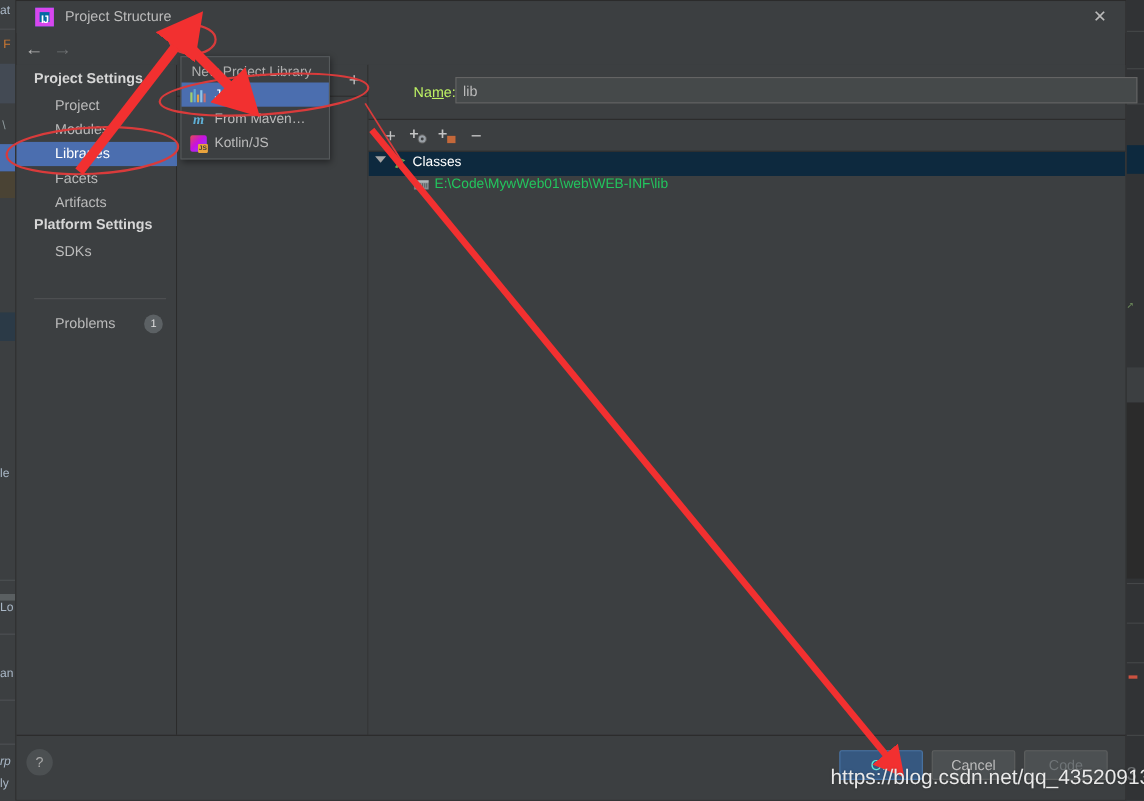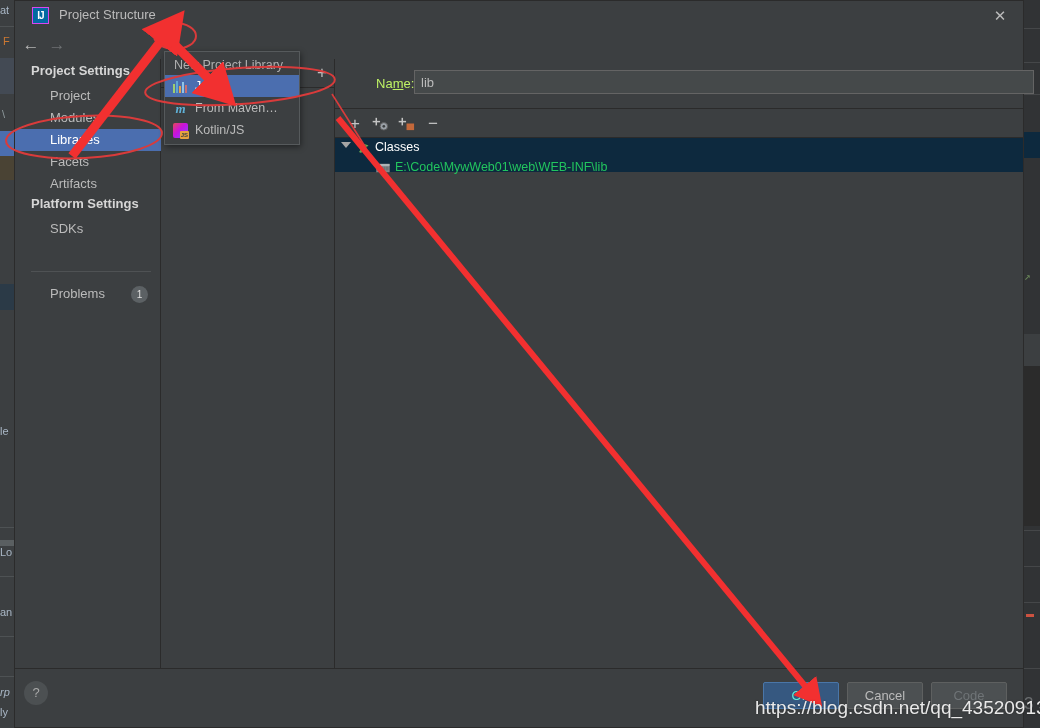--- a/index.html
+++ b/index.html
@@ -76,21 +76,21 @@
     left: 0; top: 0;
     width: 100%; height: 29px;
     background: #3c3f41;
     box-sizing: border-box;
   }
   .ij-logo {
     position: absolute;
     left: 17px; top: 6px;
     width: 17px; height: 17px;
     background: #0369a1;
-    border: 1px solid #d946ef;
+    border: 4px solid #d946ef;
     box-sizing: border-box;
     color: #ffffff;
     font-size: 10px;
     font-weight: bold;
     line-height: 15px;
     text-align: center;
     letter-spacing: -1px;
     font-family: "Liberation Sans", sans-serif;
   }
   .title-text {
@@ -259,21 +259,21 @@
   }
 
   .tree {
     position: absolute;
     left: 0; top: 79px; right: 0; bottom: 0;
     background: #3c3f41;
     overflow: hidden;
   }
   .tree-row {
     position: absolute;
-    left: 0; right: 0; height: 34px;
+    left: 0; right: 0; height: 22px;
     box-sizing: border-box;
   }
   .tree-row.sel { background: #0d293e; }
   .tree-tri {
     position: absolute;
     left: 6px; top: 4px;
     width: 0; height: 0;
     border-left: 5px solid transparent;
     border-right: 5px solid transparent;
     border-top: 6px solid #a5a5a5;

